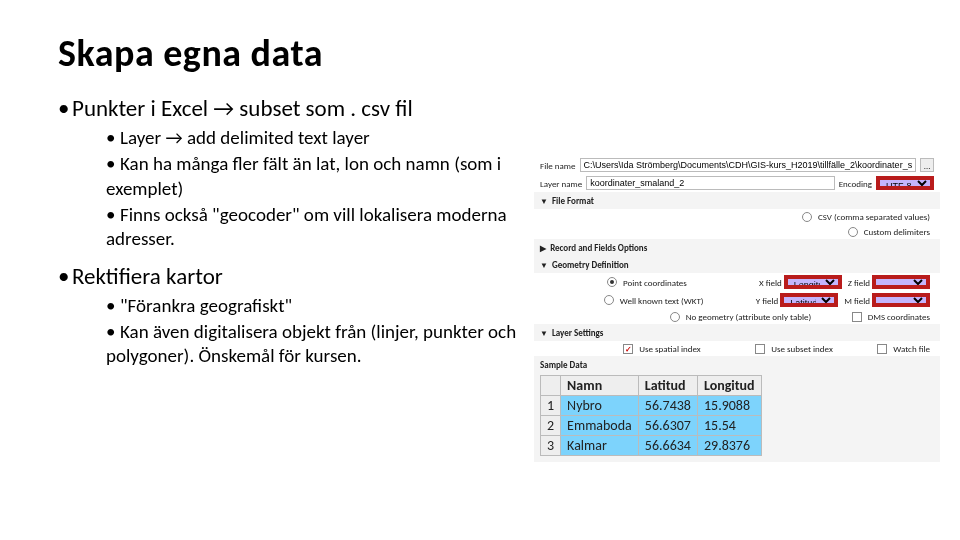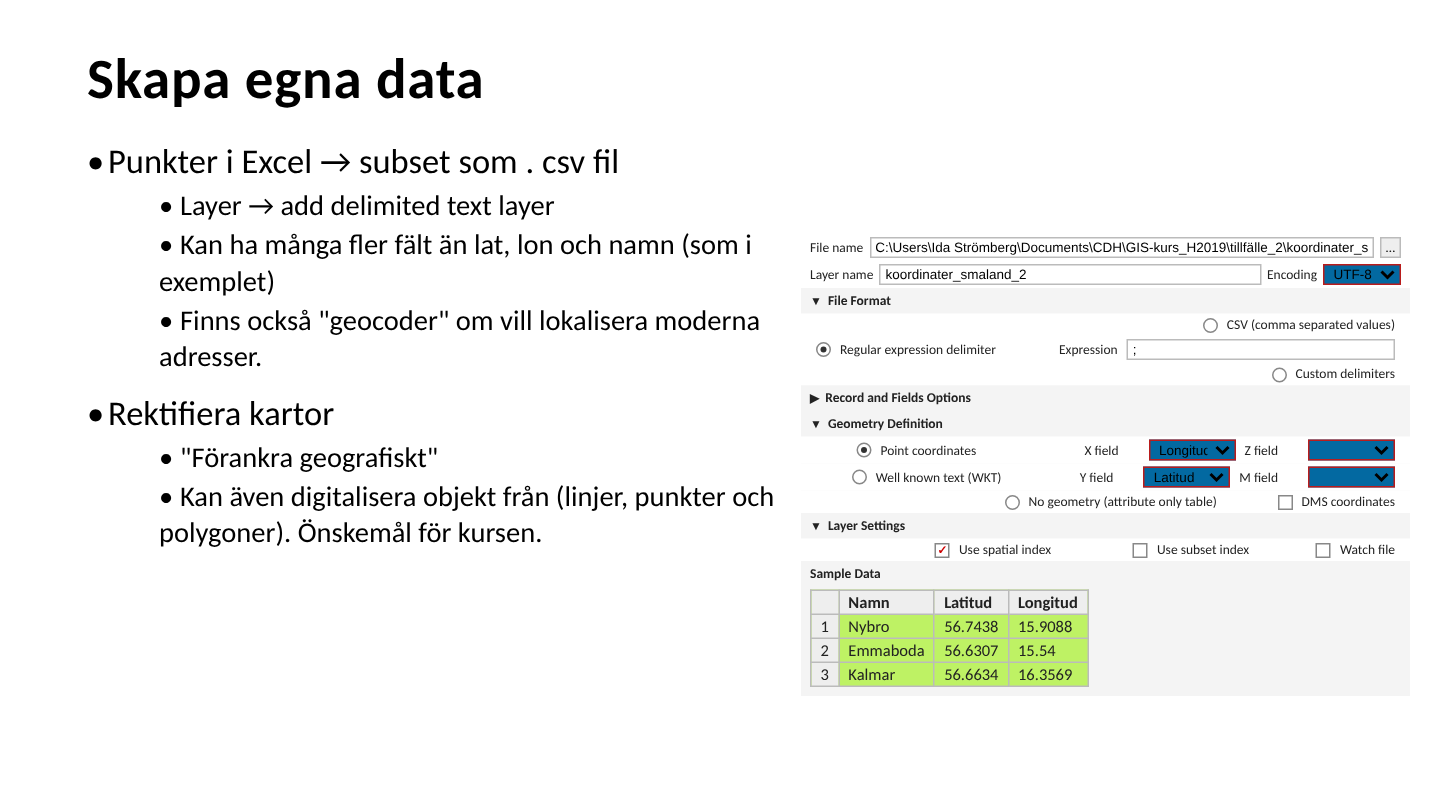--- a/index.html
+++ b/index.html
@@ -17,41 +17,41 @@
   .panel {
     position: absolute; right: 20px; top: 156px; width: 406px;
     background: #f4f4f4; font-size: 9px; color: #222;
   }
   .panel .row { display: flex; align-items: center; padding: 2px 6px; gap: 4px; background: #fff; }
   .panel label { white-space: nowrap; }
   .panel input[type=text] {
     flex: 1; font-size: 9px; padding: 1px 3px; border: 1px solid #bbb; height: 14px; background: #fff;
   }
   .panel select {
-    font-size: 9px; border: 1px solid #b91c1c; height: 14px; background: #0369a1; padding: 0 2px;
+    font-size: 9px; border: 4px solid #b91c1c; height: 14px; background: #c4b5fd; padding: 0 2px;
   }
   .panel .btn {
     border: 1px solid #bbb; background: #eee; width: 14px; height: 14px;
     display: inline-flex; align-items: center; justify-content: center; font-size: 9px;
   }
   .section-hdr {
     display: flex; align-items: center; gap: 4px;
     font-weight: 600; padding: 3px 6px; background: #f4f4f4; font-size: 9px;
   }
   .tri { font-size: 8px; }
   .radio { width: 10px; height: 10px; border: 1px solid #888; border-radius: 50%; display:inline-flex; align-items:center; justify-content:center; }
   .radio.on::after { content:""; width:4px; height:4px; background:#333; border-radius:50%; }
   .check { width: 10px; height: 10px; border: 1px solid #888; display:inline-flex; align-items:center; justify-content:center; font-size:8px; }
   .check.on::after { content:"✓"; color:#c00; font-weight:bold; line-height:1; }
-  .tbl { border-collapse: collapse; margin: 2px 10px 6px 6px; font-size: 11px; background:#bef264; }
+  .tbl { border-collapse: collapse; margin: 2px 10px 6px 6px; font-size: 14px; background:#7dd3fc; }
   .tbl th, .tbl td { border: 1px solid #bbb; padding: 1px 6px; text-align: left; }
   .tbl th { background: #eee; font-weight: 600; }
   .tbl td.idx { background: #eee; text-align:center; }
   .geom-row { display:flex; align-items:center; gap:6px; padding:2px 10px; background:#fff;justify-content:flex-end; }
-  .geom-row .grp { display:flex; align-items:center; gap:20px; }
+  .geom-row .grp { display:flex; align-items:center; gap:2px; }
   .geom-row select { width: 58px; }
 </style>
 </head>
 <body>
 
 <div class="slide">
   <h1 class="title">Skapa egna data</h1>
 
   <div class="lvl1"><span class="bul">•</span><span>Punkter i Excel → subset som . csv fil</span></div>
   <div class="lvl2"><span class="bul">•</span><span>Layer → add delimited text layer</span></div>
@@ -77,26 +77,20 @@
     <select><option>UTF-8</option></select>
   </div>
 
   <div class="section-hdr">
     <span class="tri">▼</span>
     <span>File Format</span>
   </div>
   <div class="geom-row">
     <span class="radio"></span>
     <span>CSV (comma separated values)</span>
-  </div>
-  <div class="geom-row">
-    <span class="radio on"></span>
-    <span style="width:140px">Regular expression delimiter</span>
-    <span>Expression</span>
-    <input type="text" style="flex: 1 1 0%;" value=";">
   </div>
   <div class="geom-row">
     <span class="radio"></span>
     <span>Custom delimiters</span>
   </div>
 
   <div class="section-hdr">
     <span class="tri">▶</span>
     <span>Record and Fields Options</span>
   </div>
@@ -169,17 +163,17 @@
     <tr>
           <td class="idx">2</td>
           <td>Emmaboda</td>
           <td>56.6307</td>
           <td>15.54</td>
         </tr>
     <tr>
           <td class="idx">3</td>
           <td>Kalmar</td>
           <td>56.6634</td>
-          <td>16.3569</td>
+          <td>29.8376</td>
         </tr>
   </tbody>
     </table>
 </div>
 
 </body></html>

